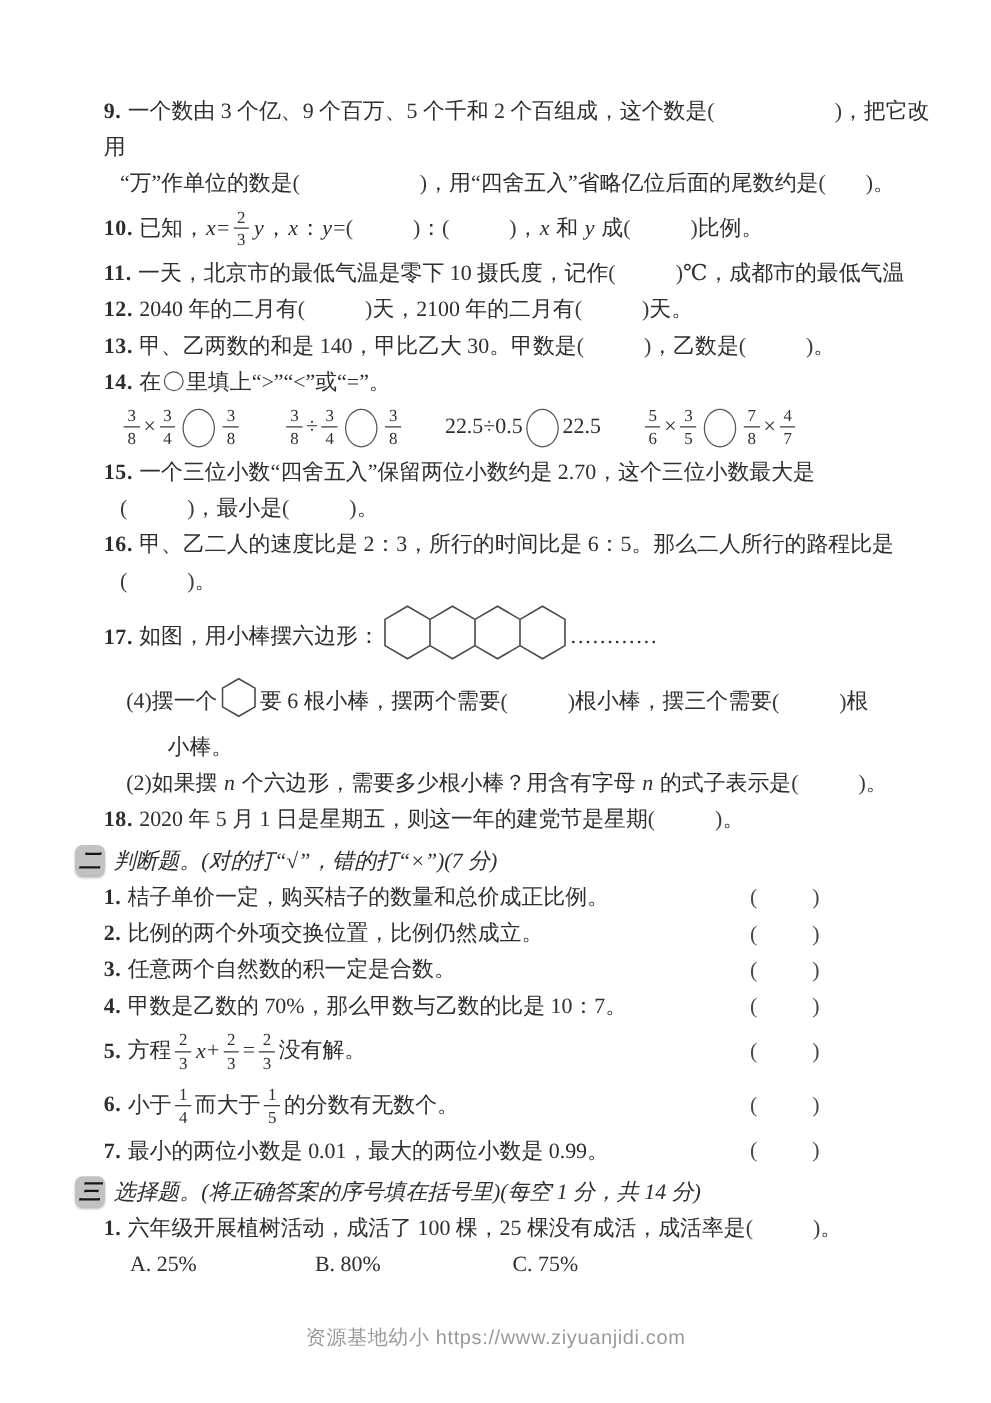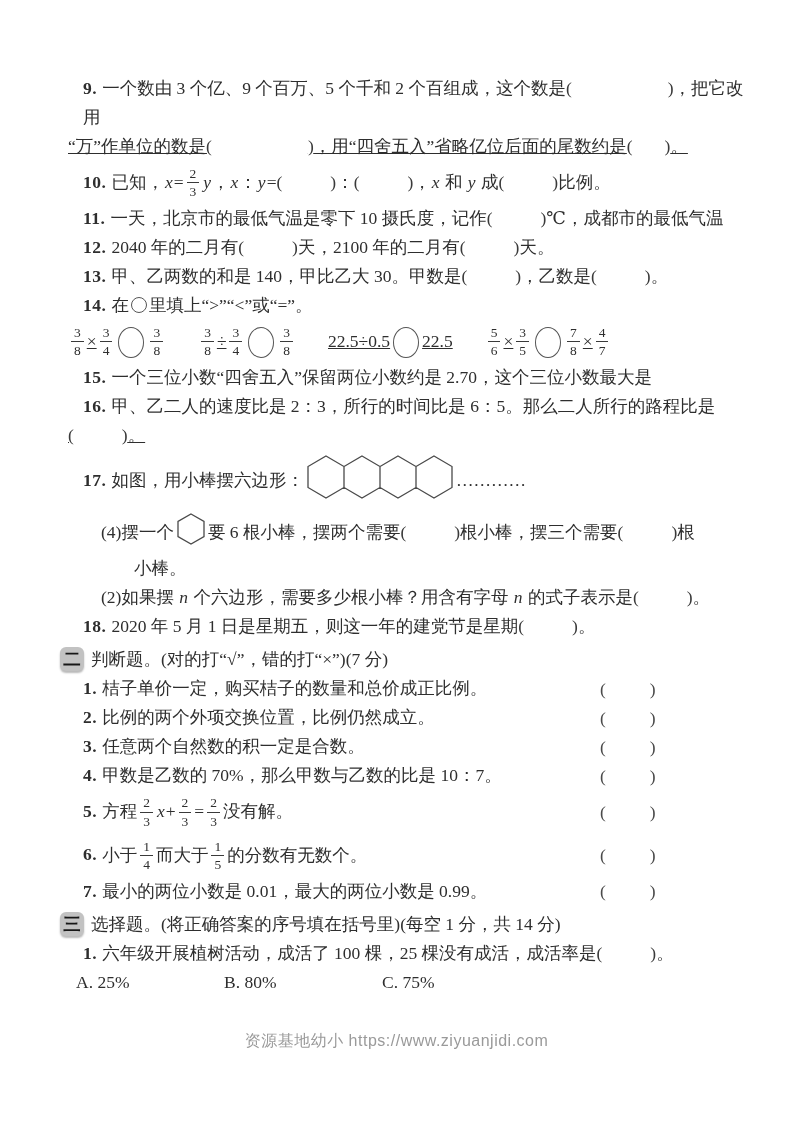--- a/index.html
+++ b/index.html
@@ -7,38 +7,38 @@
     position:relative;
     width:793px;height:1122px;
     background:#fff;
     overflow:hidden;
     font-family:"Liberation Serif","DejaVu Serif",serif;
     font-size:17.5px;
     color:#2e2e2e;
   }
   #content{padding-top:74px;}
   .line{padding-left:83px;padding-right:36px;min-height:29px;line-height:29px;}
-  .line.ind1{padding-left:68px;text-decoration:underline;}
+  .line.ind1{padding-left:96px;}
   .line.ind2{padding-left:101px;}
   .line.ind3{padding-left:134px;}
   .line.pad{padding-top:5px;padding-bottom:5px;}
   .qnum{font-weight:bold;margin-right:5px;letter-spacing:0.5px;}
   .var{font-style:italic;padding:0 1px;}
   .frac{display:inline-block;vertical-align:-0.62em;text-align:center;
         font-size:13.5px;line-height:1.12;margin:0 3px;}
   .frac .fn{display:block;border-bottom:1.2px solid #3a3a3a;padding:0 3px 1px;}
   .frac .fd{display:block;padding:1px 3px 0;}
   .blank{white-space:nowrap;color:#3a3a3a;}
   .gap{display:inline-block;vertical-align:middle;}
   .cmp{display:inline-block;border:1.4px solid #555;border-radius:50%;
        vertical-align:middle;background:transparent;}
   .cmp.l{width:24px;height:29px;margin:0 3px;}
   .cmp.s{width:14px;height:14px;vertical-align:-2px;margin:0 2px;}
   .hexwrap{display:inline-block;vertical-align:middle;margin:0 3px;}
-  .secline{padding-left:60px;margin-top:4px;}
+  .secline{padding-left:60px;margin-top:4px;font-style:italic;}
   .badge{display:inline-block;min-width:20px;text-align:center;
          background:#c2c2c2;color:#161616;border-radius:6px;
          padding:0 2px;margin-right:7px;font-weight:bold;line-height:24px;
          box-shadow:0 2px 2px rgba(0,0,0,0.28);}
   .sectitle{}
   .jline{position:relative;}
   .ans{position:absolute;left:600px;top:50%;transform:translateY(-50%);
        white-space:nowrap;color:#4a4a4a;}
   .optline .opt{display:inline-block;}
   .optline .opt0{margin-left:8px;width:148px;}
@@ -67,20 +67,21 @@
       </div>
       <div class="qitem">
         <div class="line ind0"><span class="qnum">13.</span><span>甲、乙两数的和是 140，甲比乙大 30。甲数是</span><span class="blank">(<span class="gap" style="width: 48px;"></span>)</span><span>，乙数是</span><span class="blank">(<span class="gap" style="width: 48px;"></span>)</span><span>。</span></div>
       </div>
       <div class="qitem">
         <div class="line ind0"><span class="qnum">14.</span><span>在</span><span class="cmp s"></span><span>里填上“&gt;”“&lt;”或“=”。</span></div>
         <div class="line ind1 pad"><span class="frac"><span class="fn">3</span><span class="fd">8</span></span><span>×</span><span class="frac"><span class="fn">3</span><span class="fd">4</span></span><span class="cmp l"></span><span class="frac"><span class="fn">3</span><span class="fd">8</span></span><span class="gap" style="width: 32px;"></span><span class="frac"><span class="fn">3</span><span class="fd">8</span></span><span>÷</span><span class="frac"><span class="fn">3</span><span class="fd">4</span></span><span class="cmp l"></span><span class="frac"><span class="fn">3</span><span class="fd">8</span></span><span class="gap" style="width: 32px;"></span><span>22.5÷0.5</span><span class="cmp l"></span><span>22.5</span><span class="gap" style="width: 32px;"></span><span class="frac"><span class="fn">5</span><span class="fd">6</span></span><span>×</span><span class="frac"><span class="fn">3</span><span class="fd">5</span></span><span class="cmp l"></span><span class="frac"><span class="fn">7</span><span class="fd">8</span></span><span>×</span><span class="frac"><span class="fn">4</span><span class="fd">7</span></span></div>
       </div>
       <div class="qitem">
         <div class="line ind0"><span class="qnum">15.</span><span>一个三位小数“四舍五入”保留两位小数约是 2.70，这个三位小数最大是</span></div>
+        <div class="line ind1"><span class="blank">(<span class="gap" style="width: 48px;"></span>)</span><span>，最小是</span><span class="blank">(<span class="gap" style="width: 48px;"></span>)</span><span>。</span></div>
       </div>
       <div class="qitem">
         <div class="line ind0"><span class="qnum">16.</span><span>甲、乙二人的速度比是 2：3，所行的时间比是 6：5。那么二人所行的路程比是</span></div>
         <div class="line ind1"><span class="blank">(<span class="gap" style="width: 48px;"></span>)</span><span>。</span></div>
       </div>
       <div class="qitem">
         <div class="line ind0 pad"><span class="qnum">17.</span><span>如图，用小棒摆六边形：</span><span class="hexwrap"><svg width="146" height="44" style="display: inline;">
               <path d="M19 1L37 11.5L37 32.5L19 43L1 32.5L1 11.5ZM55 1L73 11.5L73 32.5L55 43L37 32.5L37 11.5ZM91 1L109 11.5L109 32.5L91 43L73 32.5L73 11.5ZM127 1L145 11.5L145 32.5L127 43L109 32.5L109 11.5Z" fill="none" stroke="#4a4a4a" stroke-width="1.3"></path>
             </svg></span><span>…………</span></div>
         <div class="line ind2"><span>(4)摆一个</span><span class="hexwrap" style="vertical-align: middle;"><svg width="28" height="32" style="display: inline;">

